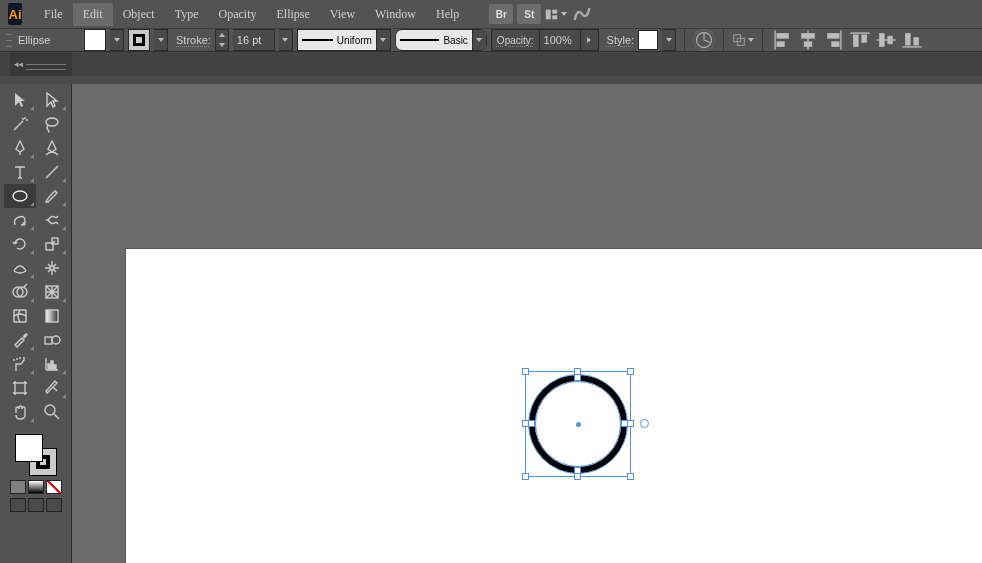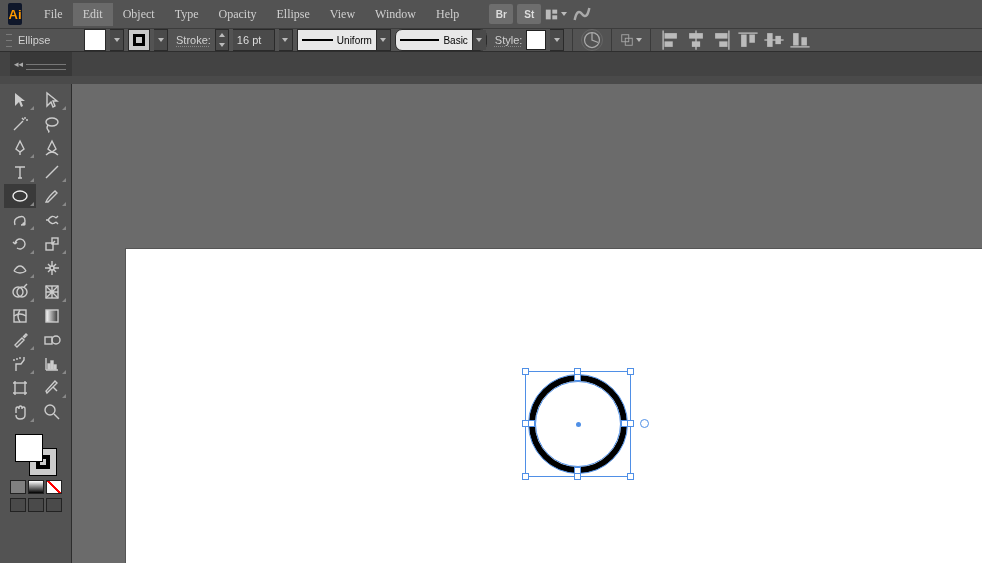--- a/index.html
+++ b/index.html
@@ -164,20 +164,27 @@
   </div>
 
   <div class="wide-dd basic">
     <div class="line"></div>
       <span>Basic</span>
     <div class="caret">
         <span class="caret-down"></span>
       </div>
   </div>
 
+  <div class="opacity-box">
+    <div class="lab">Opacity:</div>
+    <div class="val">100%</div>
+    <div class="arrow">
+        <span class="caret-right"></span>
+      </div>
+  </div>
 
   <div class="ctl-label">Style:</div>
   <div class="style-swatch"></div>
   <div class="mini-dd">
       <span class="caret-down"></span>
     </div>
 
   <div class="vsep"></div>
   <div class="round-btn">
     <svg viewBox="0 0 16 16">

